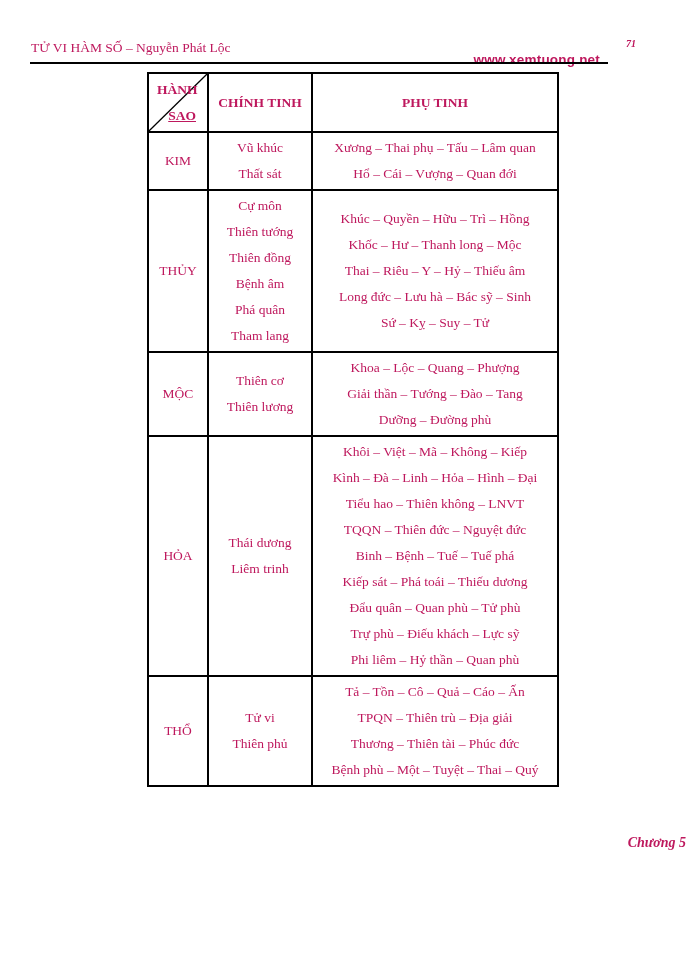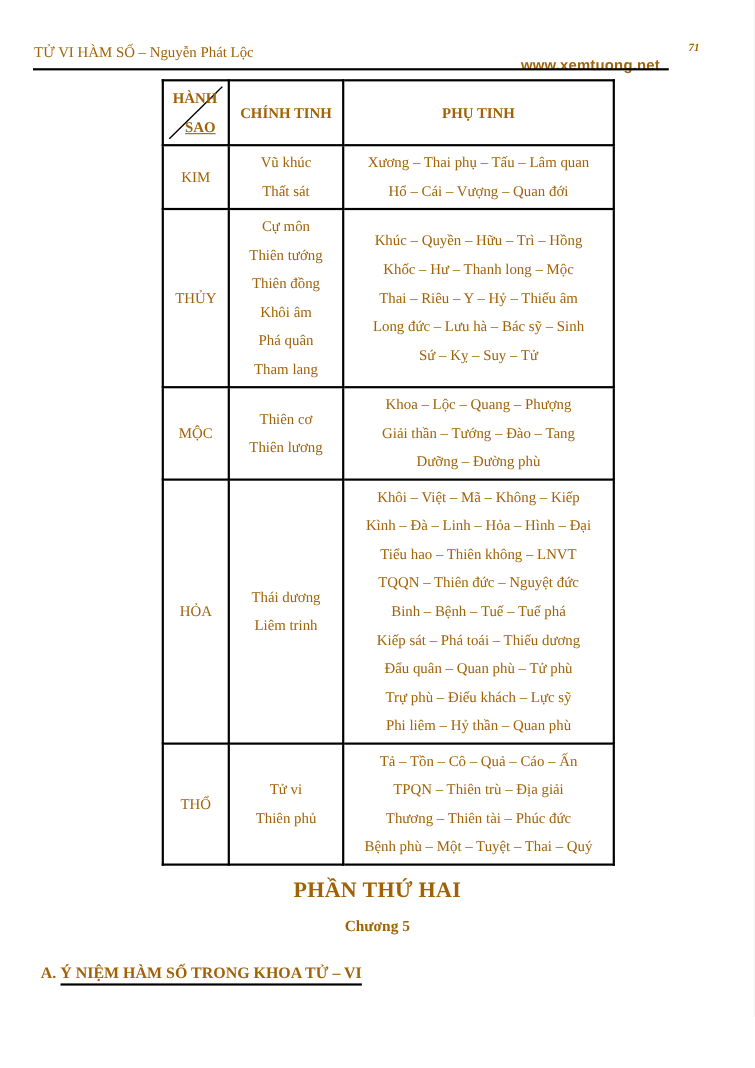--- a/index.html
+++ b/index.html
@@ -1,18 +1,18 @@
 <!DOCTYPE html>
 <html><head>
 <meta charset="utf-8">
 <style>
   html,body{margin:0;padding:0;background:#e8e8e8;}
   .page{
     position:relative;width:686px;height:971px;background:#ffffff;
-    font-family:"Liberation Serif",serif;color:#a16207;margin:0 auto;overflow:hidden;
+    font-family:"Liberation Serif",serif;color:#be185d;margin:0 auto;overflow:hidden;
   }
   
   .header-title{position:absolute;left:31px;top:40px;font-size:13.5px;white-space:nowrap;}
   .header-site{position:absolute;right:86px;top:52px;font-family:"Liberation Sans",sans-serif;
     font-weight:bold;font-size:13.5px;letter-spacing:.2px;white-space:nowrap;}
   .header-page{position:absolute;left:626px;top:38px;font-size:10px;font-weight:bold;font-style:italic;}
   .header-rule{position:absolute;left:30px;top:62px;width:578px;height:0;border-top:2px solid #000;}
   
   .star-table{position:absolute;left:147px;top:72px;border-collapse:collapse;table-layout:fixed;}
   .star-table th,.star-table td{
@@ -21,33 +21,33 @@
   }
   .star-table thead tr{height:59px;}
   .star-table tbody tr:nth-child(1){height:55px;}
   .star-table tbody tr:nth-child(2){height:158px;}
   .star-table tbody tr:nth-child(3){height:83px;}
   .star-table tbody tr:nth-child(4){height:232px;}
   .star-table tbody tr:nth-child(5){height:108px;}
   .col-hanh{width:50px;}
   .col-chinh{width:94px;}
   .col-phu{width:236px;}
-  .star-table th{font-weight:bold;border-radius:15px;}
+  .star-table th{font-weight:bold;}
   .corner-cell{position:relative;padding:2px 0;}
   .corner-diag{position:absolute;left:0;top:0;width:100%;height:100%;}
   .corner-top,.corner-bottom{display:block;font-weight:bold;line-height:26px;position:relative;}
   .corner-top{text-align:left;padding-left:4px;}
   .corner-bottom{text-align:right;padding-right:7px;text-decoration:underline;}
   .hanh-cell{font-size:13.5px;}
   .line{white-space:nowrap;}
   
   .part-title{position:absolute;left:0;top:798px;width:686px;text-align:center;
     font-size:20px;font-weight:bold;letter-spacing:.3px;}
-  .chapter-label{position:absolute;left:0;top:835px;width:686px;text-align:center;
-    font-size:14px;font-weight:bold;}
+  .chapter-label{position:absolute;left:0;top:835px;width:686px;text-align:right;
+    font-size:14px;font-weight:bold;font-style:italic;}
   .chapter-title{position:absolute;left:0;top:851px;width:686px;text-align:center;
     font-size:14px;font-weight:bold;}
   .a-heading{position:absolute;left:37px;top:877px;font-size:14.5px;font-weight:bold;white-space:nowrap;}
   .a-heading .underlined{border-bottom:2px solid #000;padding-bottom:1px;}
 </style>
 </head>
 <body>
 
 <div class="page">
 
@@ -81,21 +81,21 @@
             <div class="line">Xương – Thai phụ – Tấu – Lâm quan</div>
             <div class="line">Hổ – Cái – Vượng – Quan đới</div>
           </td>
         </tr>
         <tr>
           <td class="col-hanh hanh-cell">THỦY</td>
           <td class="col-chinh">
             <div class="line">Cự môn</div>
             <div class="line">Thiên tướng</div>
             <div class="line">Thiên đồng</div>
-            <div class="line">Khôi âm</div>
+            <div class="line">Bệnh âm</div>
             <div class="line">Phá quân</div>
             <div class="line">Tham lang</div>
           </td>
           <td class="col-phu">
             <div class="line">Khúc – Quyền – Hữu – Trì – Hồng</div>
             <div class="line">Khốc – Hư – Thanh long – Mộc</div>
             <div class="line">Thai – Riêu – Y – Hỷ – Thiếu âm</div>
             <div class="line">Long đức – Lưu hà – Bác sỹ – Sinh</div>
             <div class="line">Sứ – Kỵ – Suy – Tử</div>
           </td>
@@ -139,17 +139,15 @@
           <td class="col-phu">
             <div class="line">Tả – Tồn – Cô – Quả – Cáo – Ấn</div>
             <div class="line">TPQN – Thiên trù – Địa giải</div>
             <div class="line">Thương – Thiên tài – Phúc đức</div>
             <div class="line">Bệnh phù – Một – Tuyệt – Thai – Quý</div>
           </td>
         </tr>
       </tbody>
   </table>
 
-  <div class="part-title">PHẦN THỨ HAI</div>
   <div class="chapter-label">Chương 5</div>
-  <div class="a-heading"><span>A.</span>&nbsp;<span class="underlined">Ý NIỆM HÀM SỐ TRONG KHOA TỬ – VI</span></div>
 
 </div>
 
 </body></html>

